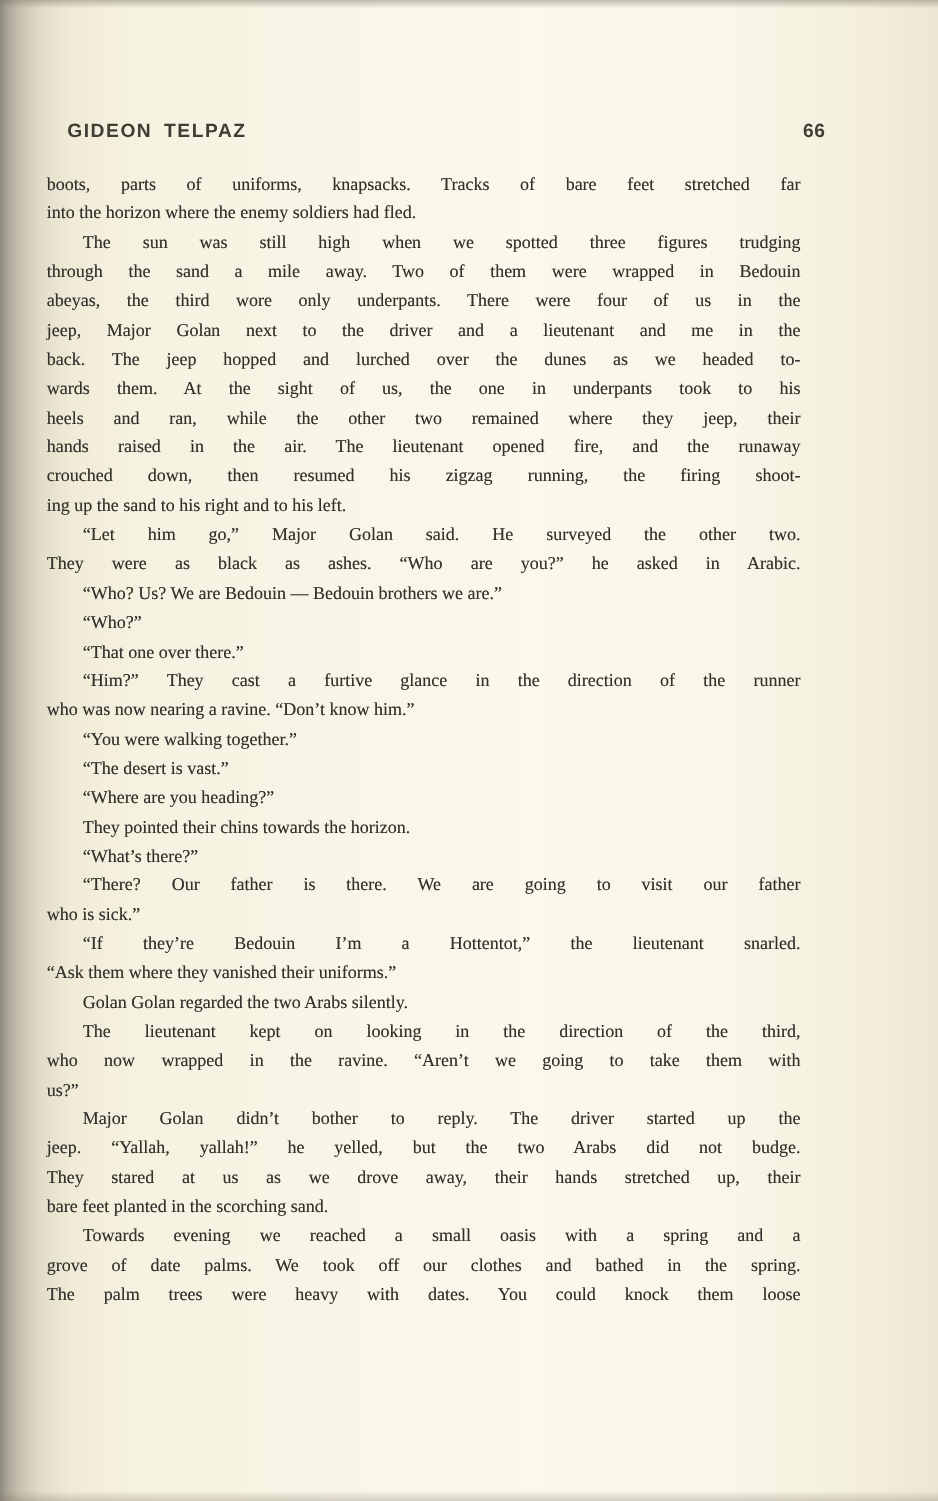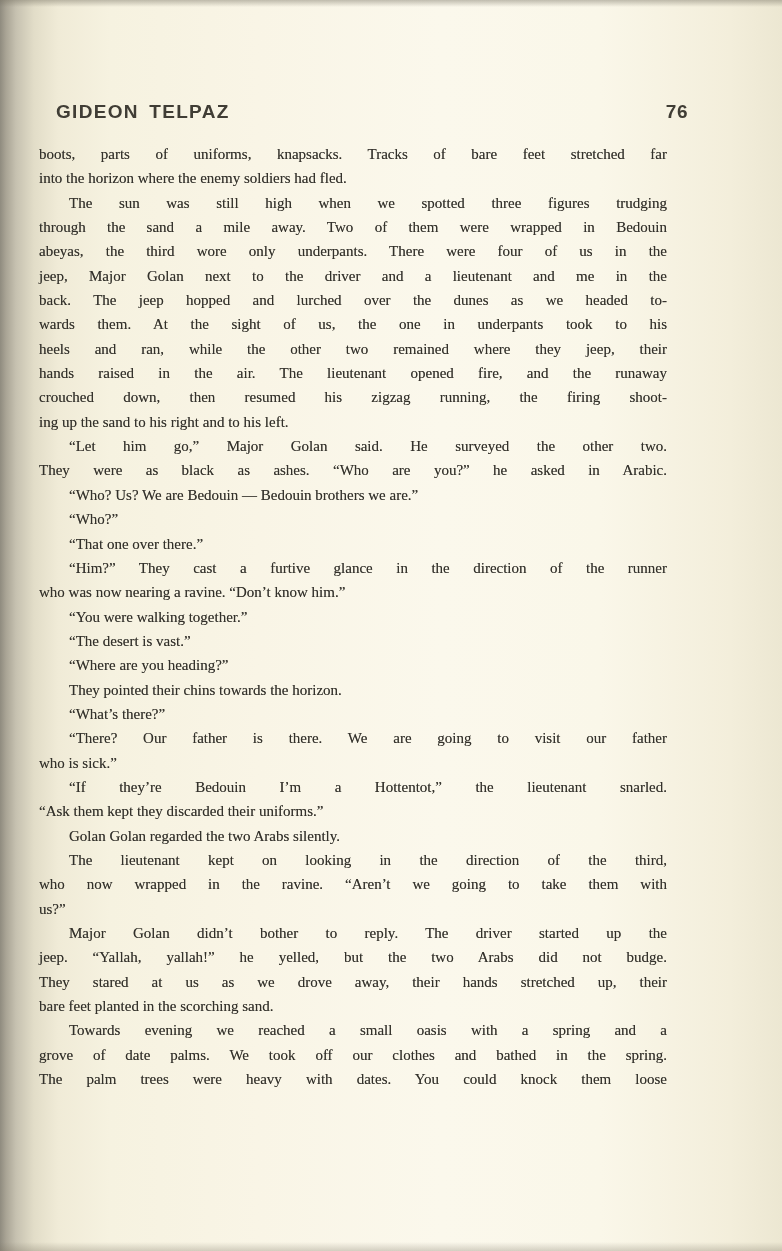--- a/index.html
+++ b/index.html
@@ -33,21 +33,21 @@
   }
   .running-header {
     position: absolute;
     left: 56px;
     top: 101px;
     width: 632px;
     display: flex;
     justify-content: space-between;
     align-items: baseline;
     font-family: "Liberation Sans", sans-serif;
-    font-size: 19px;
+    font-size: 16px;
     font-weight: 700;
     letter-spacing: 1.3px;
     color: #403d35;
   }
   .running-header .author {
     word-spacing: 4px;
   }
   .running-header .pagenum {
     letter-spacing: 0.5px;
   }
@@ -72,21 +72,21 @@
     text-align: left;
     text-align-last: auto;
   }
 </style>
 </head>
 <body>
 
 <div class="scan-page">
   <div class="running-header">
     <span class="author">GIDEON TELPAZ</span>
-    <span class="pagenum">76</span>
+    <span class="pagenum">66</span>
   </div>
 
   <div class="page-body">
       <div class="para">
         <div class="line">boots, parts of uniforms, knapsacks. Tracks of bare feet stretched far</div>
         <div class="line end">into the horizon where the enemy soldiers had fled.</div>
       </div>
       <div class="para">
         <div class="line ind">The sun was still high when we spotted three figures trudging</div>
         <div class="line">through the sand a mile away. Two of them were wrapped in Bedouin</div>
@@ -130,21 +130,21 @@
       </div>
       <div class="para">
         <div class="line ind end">“What’s there?”</div>
       </div>
       <div class="para">
         <div class="line ind">“There? Our father is there. We are going to visit our father</div>
         <div class="line end">who is sick.”</div>
       </div>
       <div class="para">
         <div class="line ind">“If they’re Bedouin I’m a Hottentot,” the lieutenant snarled.</div>
-        <div class="line end">“Ask them kept they discarded their uniforms.”</div>
+        <div class="line end">“Ask them where they vanished their uniforms.”</div>
       </div>
       <div class="para">
         <div class="line ind end">Golan Golan regarded the two Arabs silently.</div>
       </div>
       <div class="para">
         <div class="line ind">The lieutenant kept on looking in the direction of the third,</div>
         <div class="line">who now wrapped in the ravine. “Aren’t we going to take them with</div>
         <div class="line end">us?”</div>
       </div>
       <div class="para">

